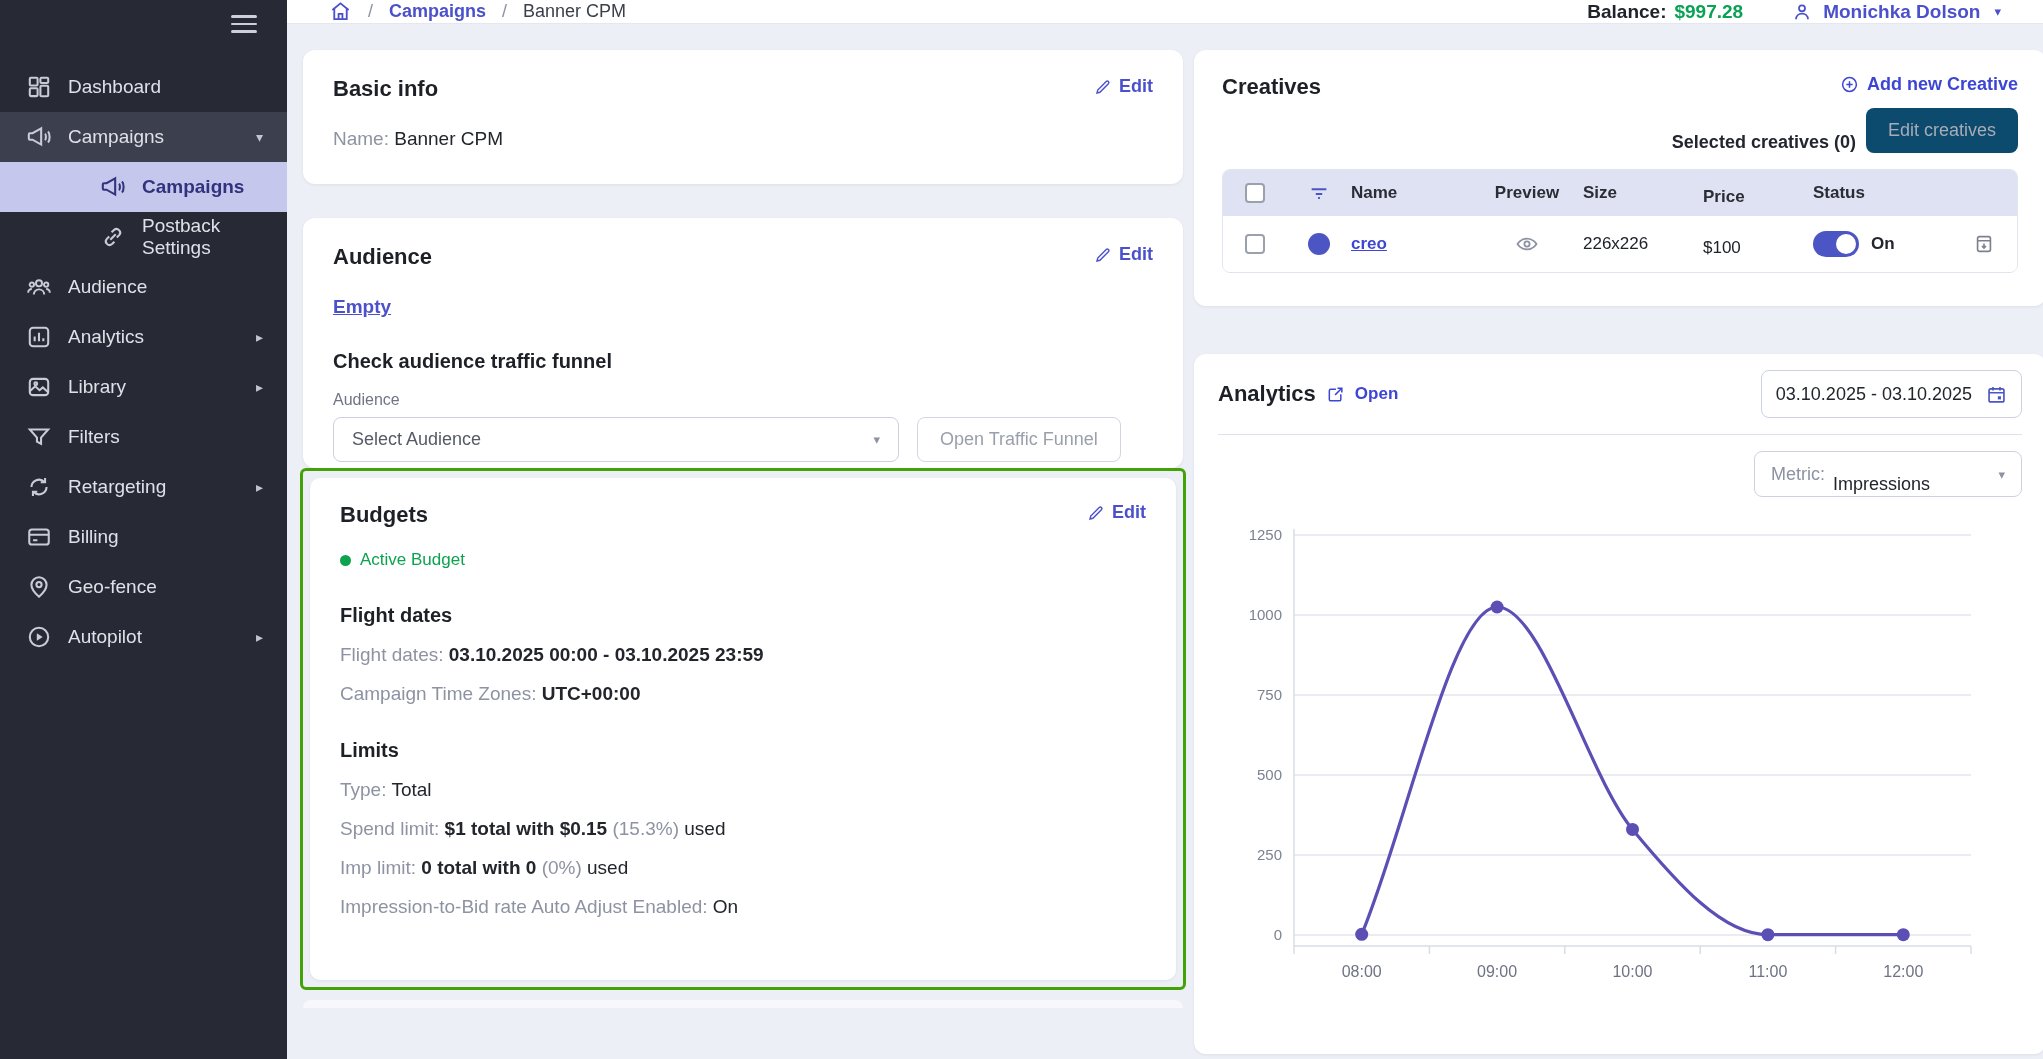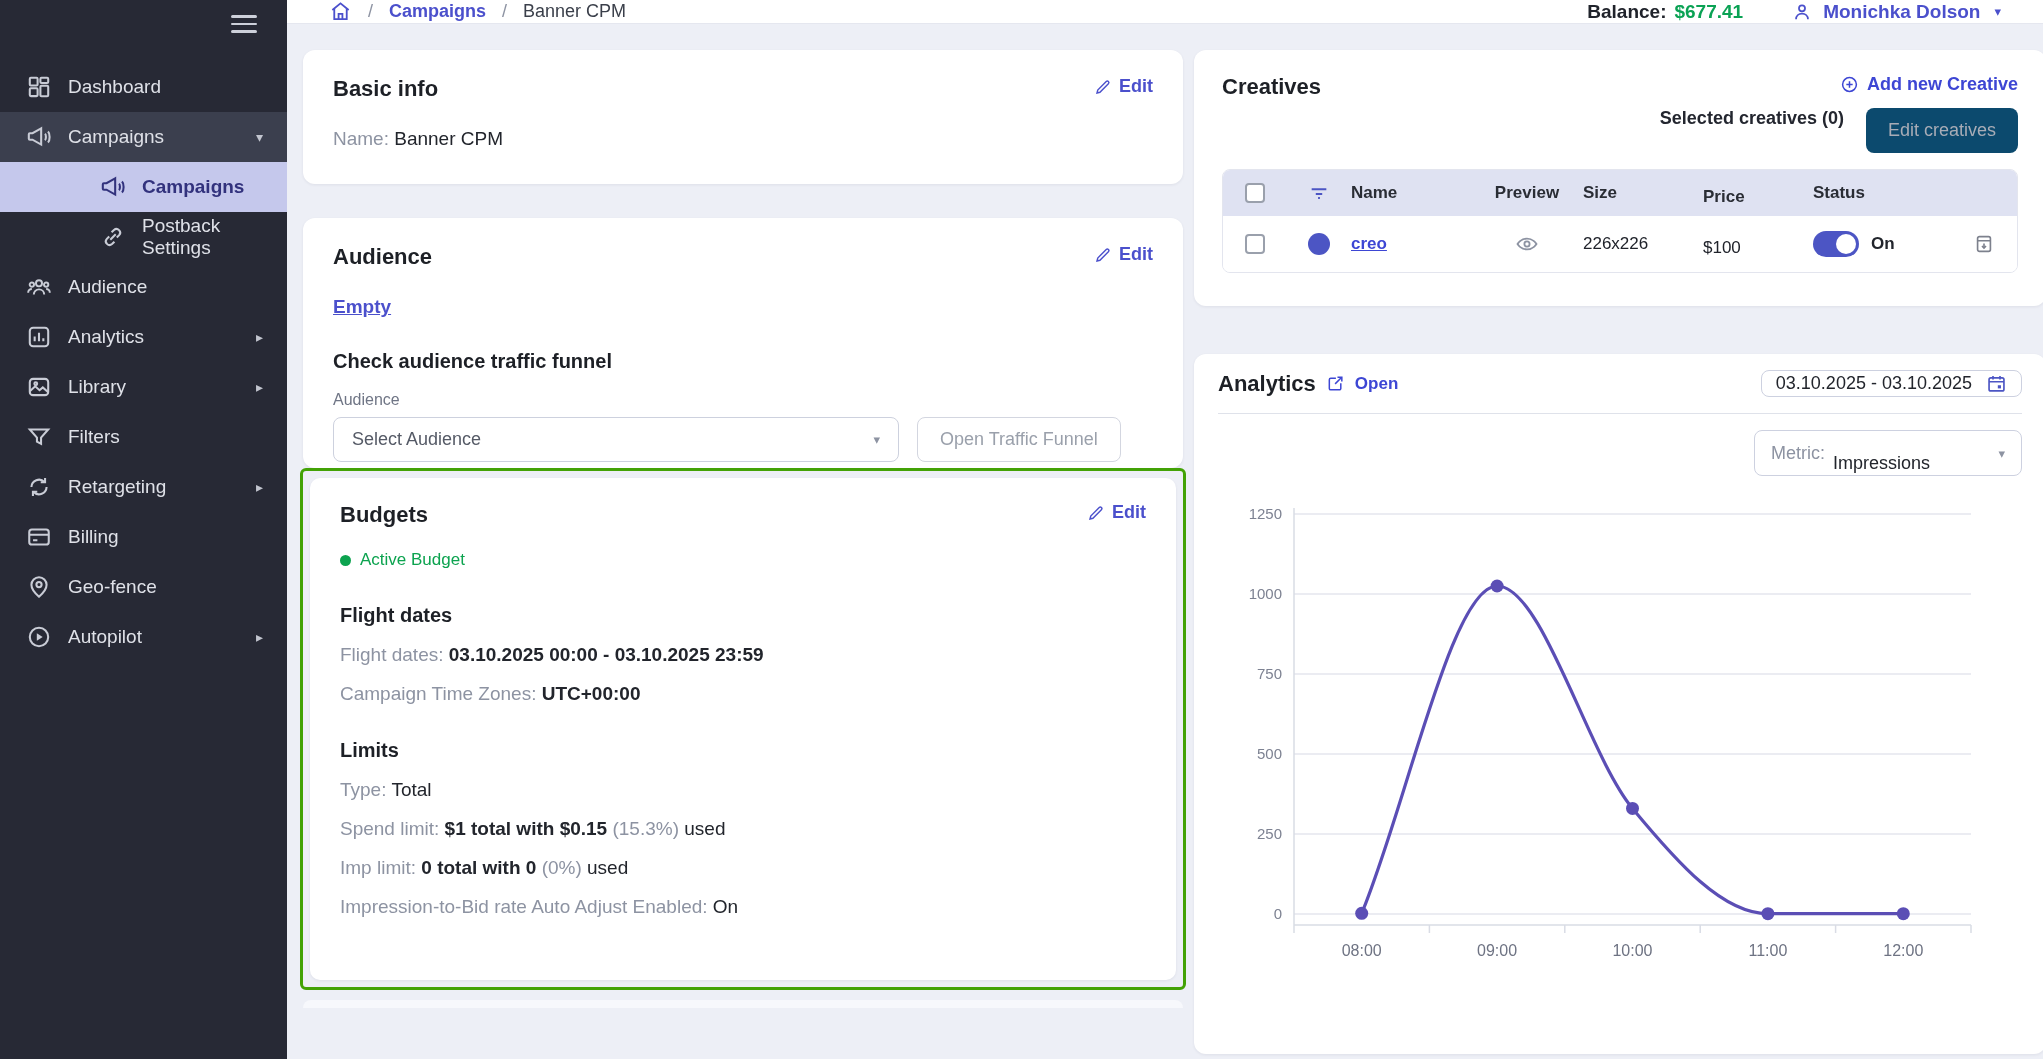--- a/index.html
+++ b/index.html
@@ -73,21 +73,21 @@
   .badge-dot { width:11px; height:11px; border-radius:50%; background:#0ca34f; }
   .section-title { margin-top:34px; font-size:20px; font-weight:700; color:#1d2026; }
   .b-line { margin-top:17px; font-size:19px; color:#8d93a2; }
   .b-line b { color:#22252c; font-weight:700; }
   .b-line .dk { color:#22252c; }
 
   
   .creatives-card { padding:24px 28px; min-height:256px; }
   .add-link { display:flex; align-items:center; gap:8px; color:#3d46d4; font-size:18px; font-weight:700; cursor:pointer; }
   .add-link svg { width:19px; height:19px; }
-  .cre-actions { margin-top:8px; display:flex; align-items:flex-start; justify-content:flex-end; gap:22px; }
+  .cre-actions { margin-top:8px; display:flex; align-items:flex-end; justify-content:flex-end; gap:10px; }
   .selected-label { font-size:18px; font-weight:700; color:#23262f; }
   .disabled-btn { background:#0c4a6e; color:#a8acb6; font-size:18px; border:none; border-radius:8px; padding:12px 22px; }
   .cre-table { margin-top:16px; border:1px solid #e3e5ee; border-radius:8px; overflow:hidden; }
   .t-head { display:flex; align-items:center; background:#dfe2f2; height:46px; font-size:17px; font-weight:700; color:#2a2d35; }
   .t-row { display:flex; align-items:center; height:56px; background:#fff; font-size:17px; }
   .tc { display:flex; align-items:center; }
   .tc-check { width:64px; justify-content:center; }
   .tc-filter { width:64px; justify-content:center; }
   .tc-name { width:120px; }
   .tc-preview { width:112px; justify-content:center; }
@@ -106,21 +106,21 @@
   .toggle .knob { position:absolute; right:3px; top:3px; width:20px; height:20px; background:#fff; border-radius:50%; }
   .toggle-label { color:#22252c; font-weight:600; }
   .arch-icon { width:22px; height:22px; color:#7d818d; cursor:pointer; }
 
   
   .analytics-card { margin-top:48px; padding:16px 24px 24px; height:700px; }
   .an-head { display:flex; align-items:center; justify-content:space-between; }
   .an-title-wrap { display:flex; align-items:center; gap:10px; }
   .open-icon { width:19px; height:19px; color:#3d46d4; cursor:pointer; }
   .open-label { color:#3d46d4; font-size:17px; font-weight:700; cursor:pointer; }
-  .date-box { display:flex; align-items:center; gap:14px; border:1px solid #cdd1e0; border-radius:8px; height:27px; padding:0 14px; font-size:18px; color:#22252c; cursor:pointer; background:#fff; }
+  .date-box { display:flex; align-items:center; gap:14px; border:1px solid #cdd1e0; border-radius:8px; height:48px; padding:0 14px; font-size:18px; color:#22252c; cursor:pointer; background:#fff; }
   .cal-icon { width:21px; height:21px; color:#4c55c4; }
   .an-divider { margin-top:16px; border-top:1.5px solid #dfe2ea; }
   .metric-row { margin-top:16px; display:flex; justify-content:flex-end; }
   .metric-box { width:268px; height:46px; border:1px solid #cdd1e0; border-radius:8px; display:flex; align-items:center; padding:0 16px; font-size:18px; cursor:pointer; background:#fff; }
   .metric-label { color:#8d93a2; margin-right:8px; }
   .metric-value { color:#22252c;margin-top:20px; }
   .metric-caret { margin-left:auto; color:#8d93a2; font-size:13px; }
   .chart-wrap { margin-top:18px; }
 
   .bottom-strip { margin:10px 3px 0; height:8px; background:#f7f8fc; border-radius:8px 8px 0 0; }
@@ -264,21 +264,21 @@
               <path d="M5.5 9v11h13V9"></path>
               <path d="M10 20v-5.5h4V20"></path>
             </svg></span>
         <span class="bc-sep">/</span>
         <span class="bc-link">Campaigns</span>
         <span class="bc-sep">/</span>
         <span class="bc-current">Banner CPM</span>
       </div>
       <div class="topbar-right">
         <div class="balance">
-          <span>Balance:</span><span class="balance-value">$677.41</span>
+          <span>Balance:</span><span class="balance-value">$997.28</span>
         </div>
         <div class="user-chip">
           <span class="u-icon"><svg viewBox="0 0 24 24" fill="none" stroke="currentColor" stroke-width="1.9">
                 <circle cx="12" cy="8" r="3.3"></circle>
                 <path d="M5.5 20c0-3.7 2.9-6.2 6.5-6.2s6.5 2.5 6.5 6.2"></path>
               </svg></span>
           <span>Monichka Dolson</span>
           <span class="user-caret">▾</span>
         </div>
       </div>

